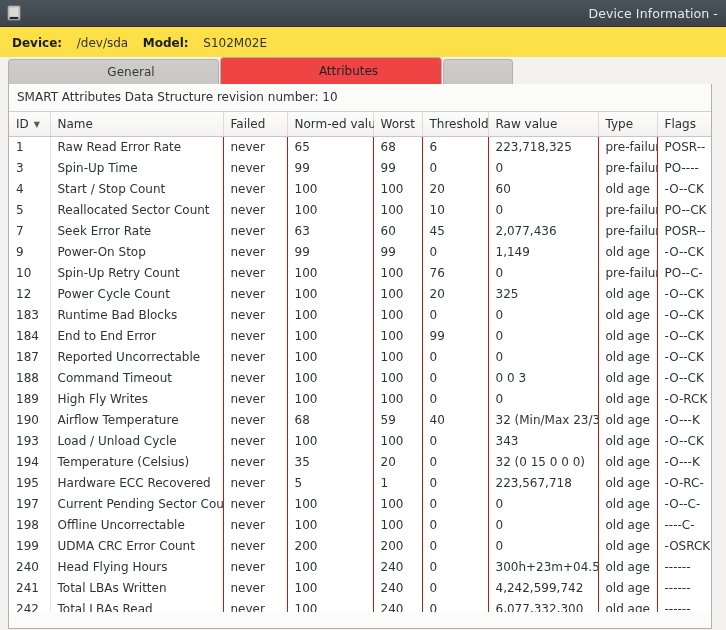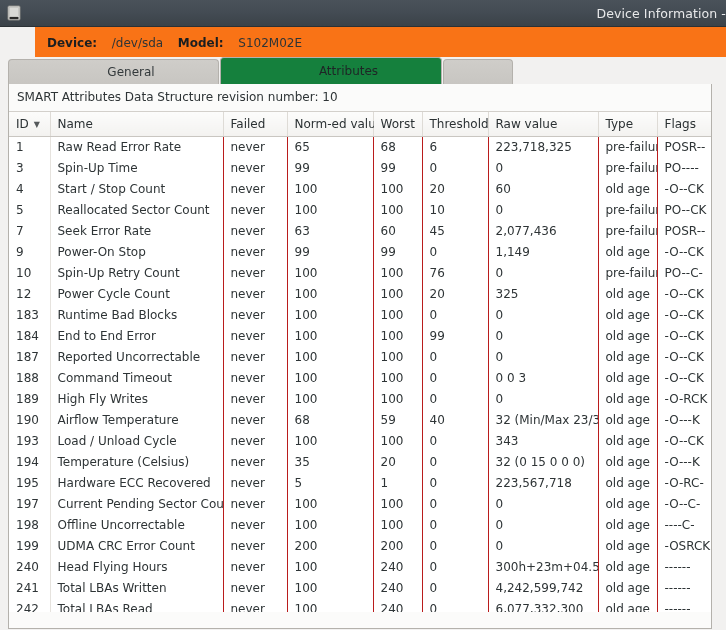--- a/index.html
+++ b/index.html
@@ -32,36 +32,35 @@
     width: 16px;
     height: 17px;
     flex: 0 0 auto;
     position: relative;
   }
   .drive-icon {
     display: block;
   }
   .titlebar-title {
     position: absolute;
-    right: 0px;
+    right: 8px;
     top: 50%;
     transform: translateY(-50%);
     color: #e8e9ea;
     font-size: 12.5px;
     white-space: nowrap;
     letter-spacing: 0.1px;
   }
 
   
   .device-line {
     padding: 9px 0 7px 12px;
     font-size: 12px;
     white-space: nowrap;
-    background: #f97316;
-    margin-left: 35px;
+    background: #fde047;
   }
   .device-line b { font-weight: bold; color: #1b1e20; }
   .device-line span.val { color: #2e3436; }
   .device-line .gap { display:inline-block; width: 7px; }
 
   
   .tabbar {
     position: relative;
     display: flex;
     align-items: flex-end;
@@ -81,21 +80,21 @@
     border-bottom: none;
     border-top-left-radius: 4px;
     border-top-right-radius: 4px;
     box-sizing: border-box;
     margin-right: 1px;
     position: relative;
     z-index: 1;
     padding-left: 35px;
   }
   .tab.active {
-    background: #15803d;
+    background: #ef4444;
     border-color: #b4b1ac;
     color: #1f2426;
     z-index: 3;
     height: 27px;
     line-height: 26px;
   }
   .tab-general   { width: 211px; }
   .tab-attributes{ width: 222px; }
   .tab-statistics{ width: 221px; }
   .tab-extra     { width: 70px; border-top-right-radius: 4px; }

